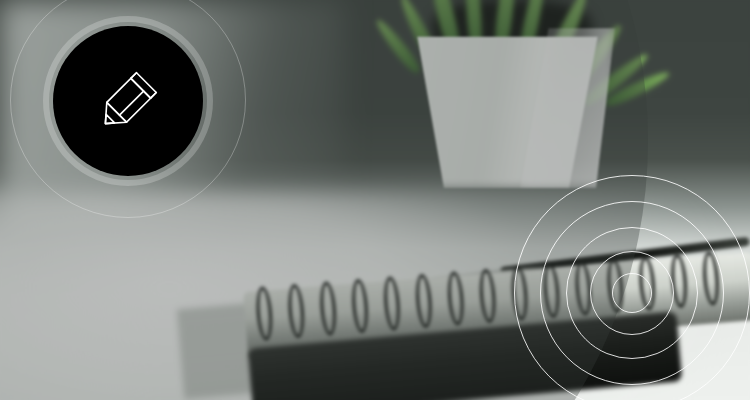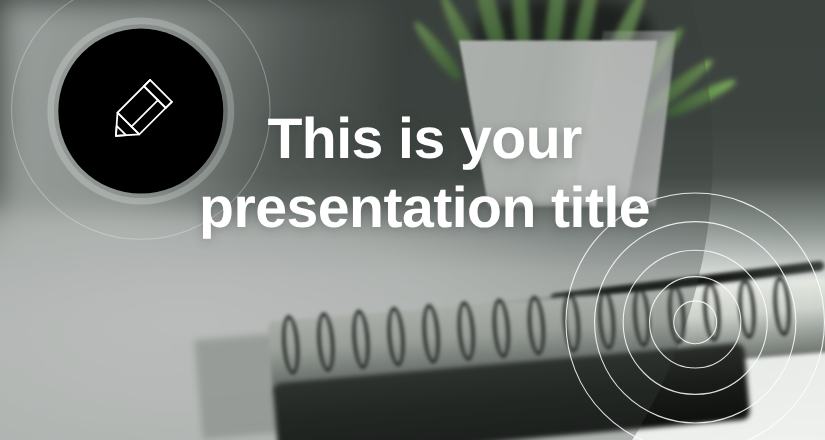--- a/index.html
+++ b/index.html
@@ -324,15 +324,14 @@
           <path d="M56 16 L56 24"></path>
 
           <path d="M28 58 L42 74 L56 58 Z"></path>
 
           <path d="M36 67 L42 74 L48 67 Z"></path>
         </g>
       </svg>
     </span>
   </div>
 
-  <div class="title">This is your presentation title</div>
 
 </div>
 
 </body></html>

